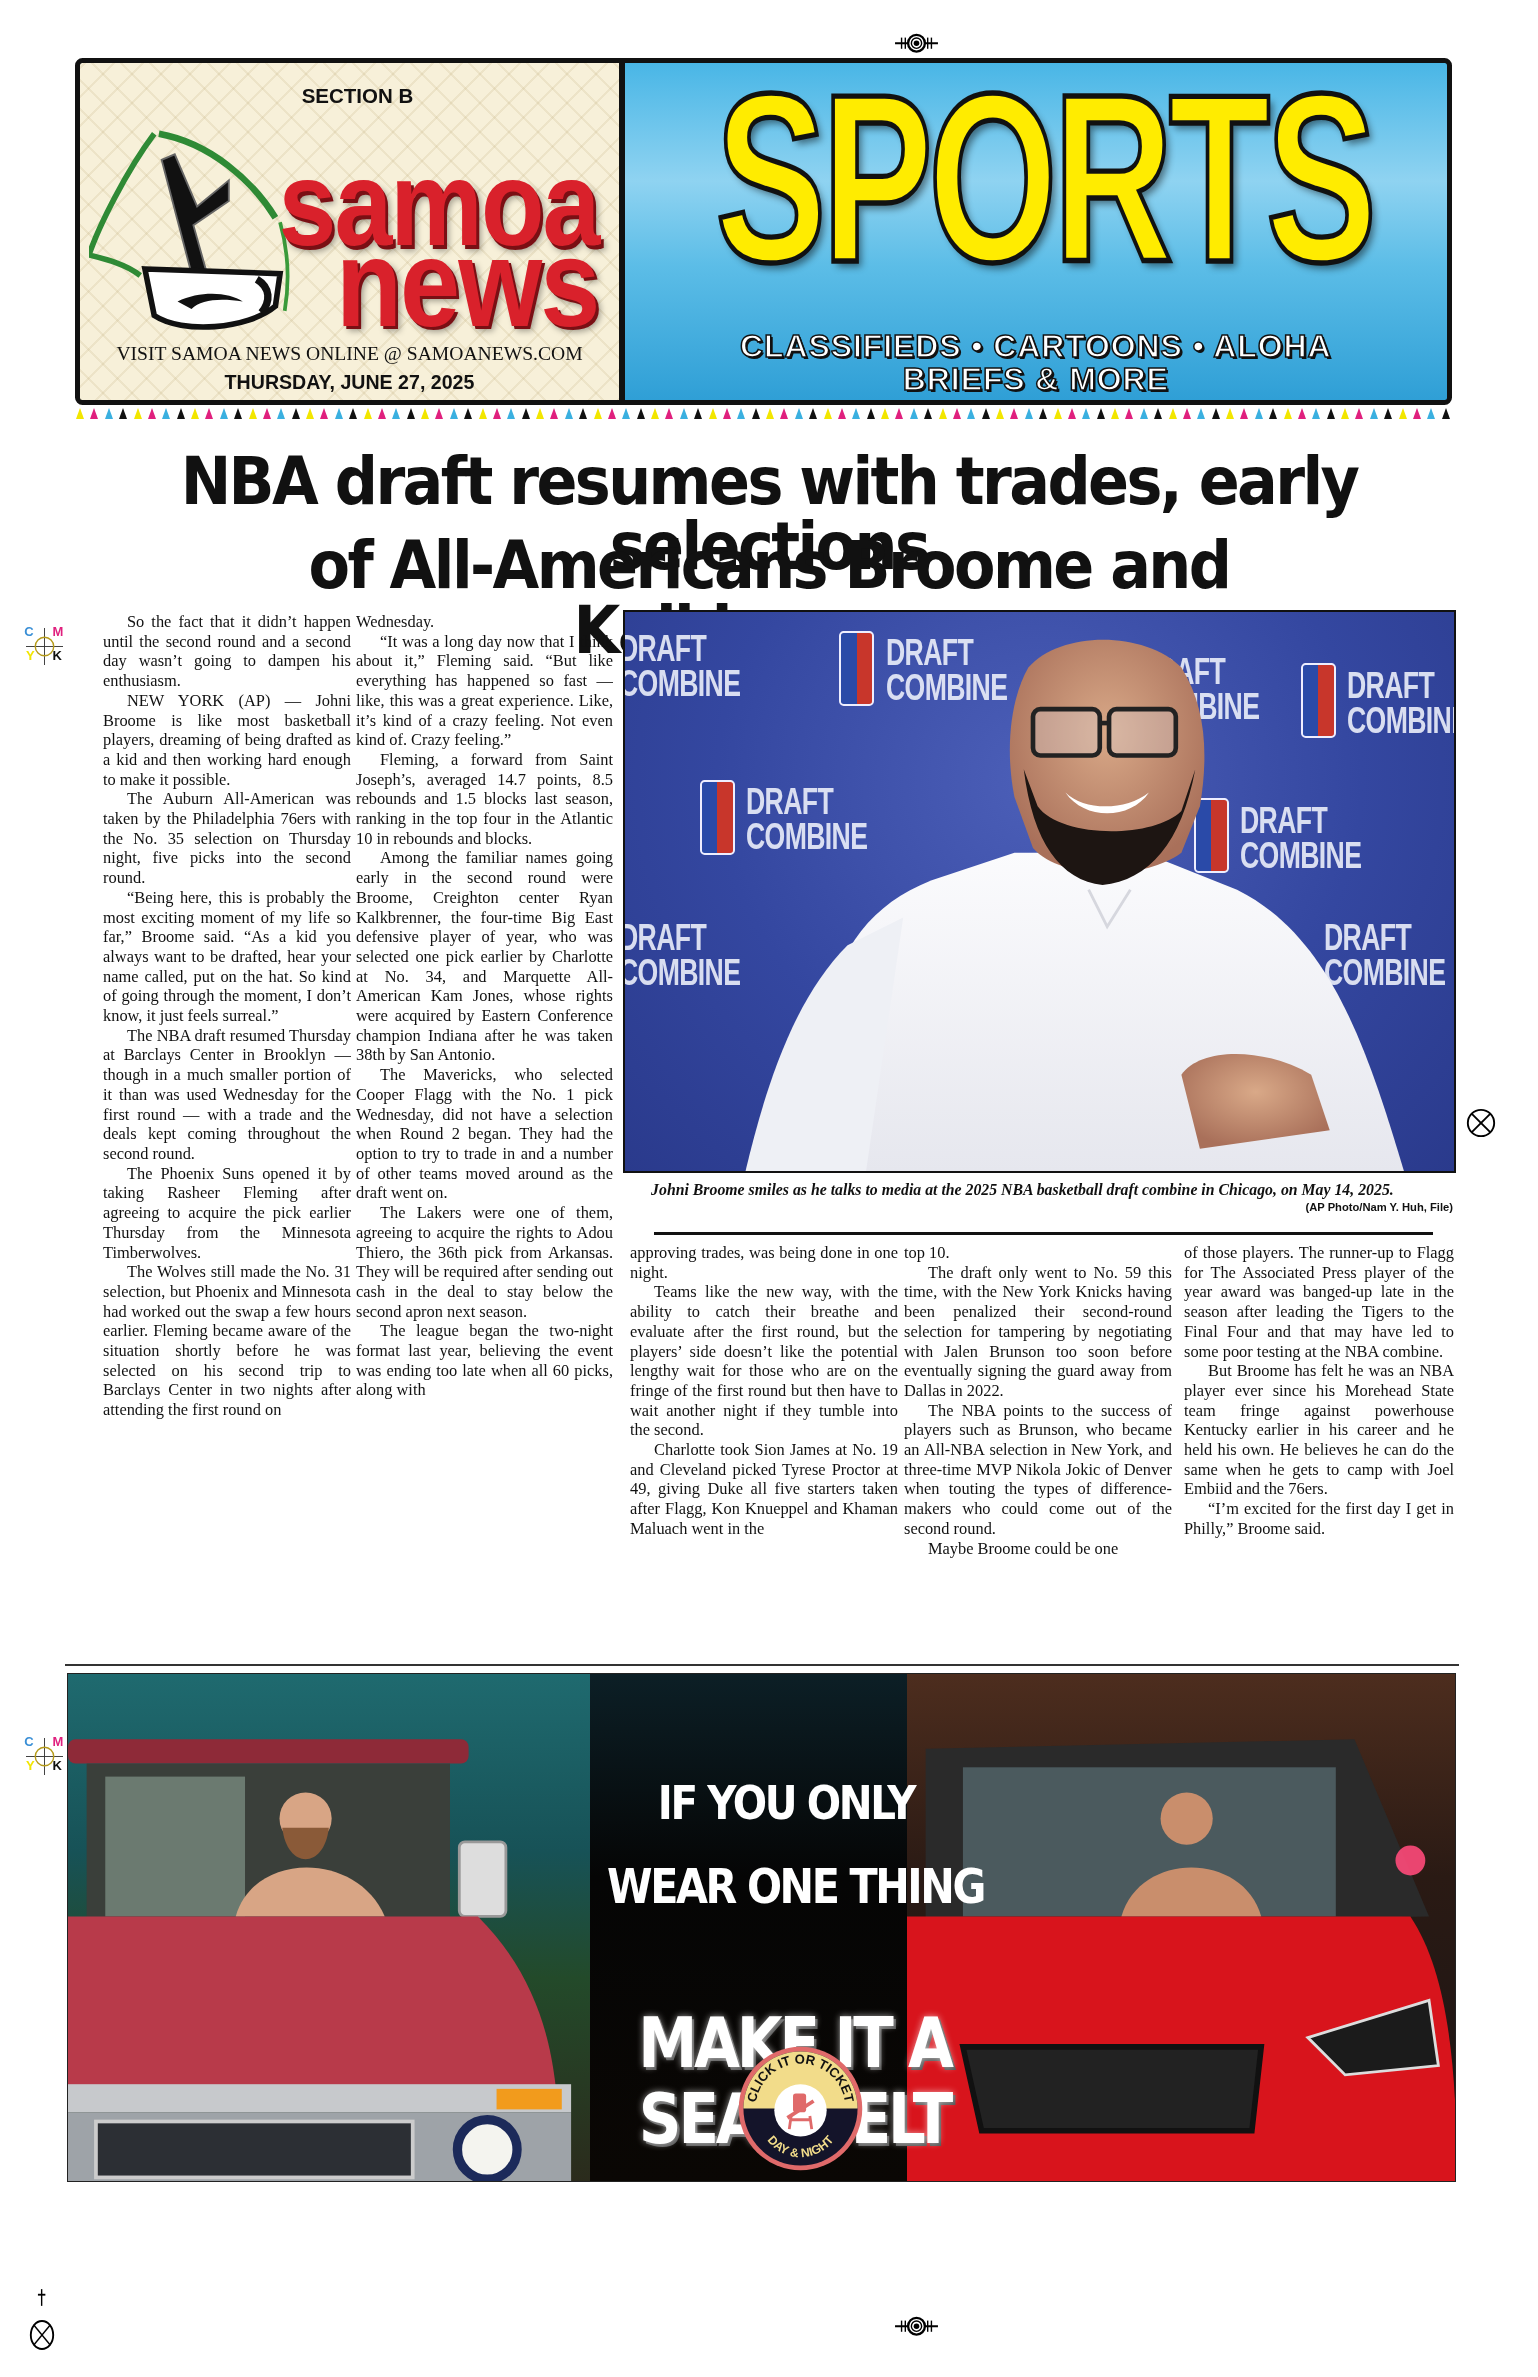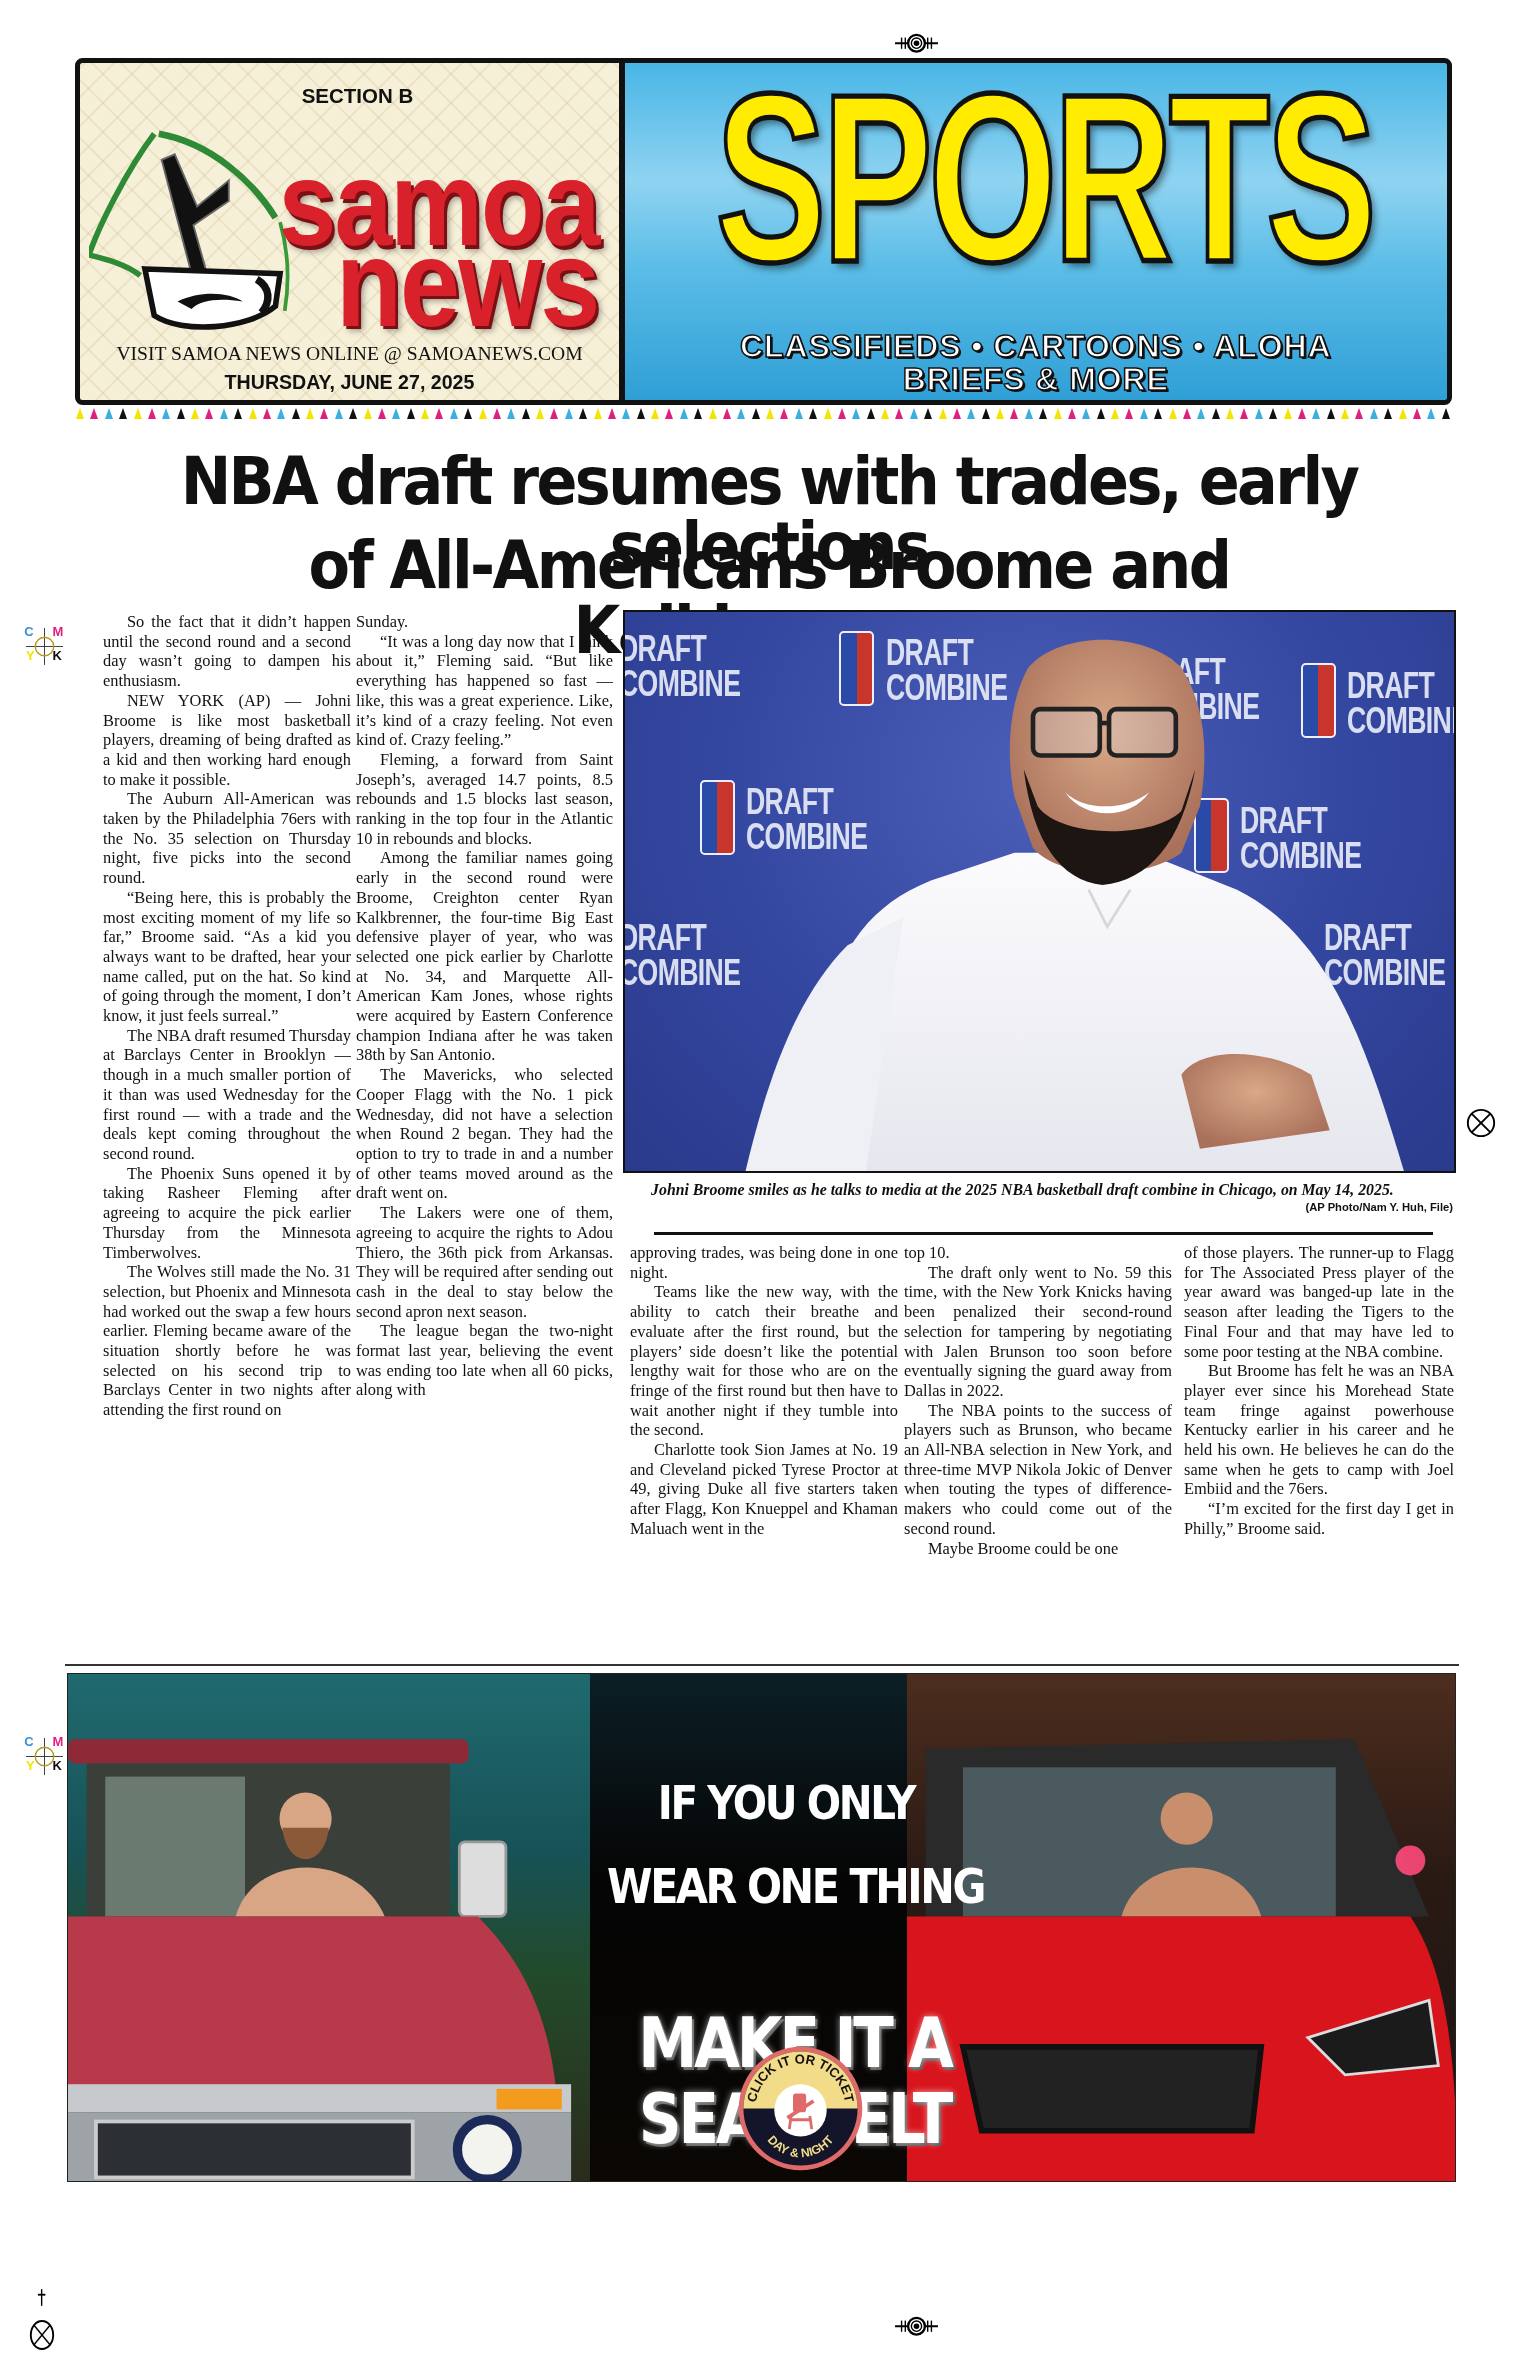--- a/index.html
+++ b/index.html
@@ -273,21 +273,21 @@
 <div class="col col1">
     <p>So the fact that it didn’t happen until the second round and a second day wasn’t going to dampen his enthusiasm.</p>
     <p>NEW YORK (AP) — Johni Broome is like most basketball players, dreaming of being drafted as a kid and then working hard enough to make it possible.</p>
     <p>The Auburn All-American was taken by the Philadelphia 76ers with the No. 35 selection on Thursday night, five picks into the second round.</p>
     <p>“Being here, this is probably the most exciting moment of my life so far,” Broome said. “As a kid you always want to be drafted, hear your name called, put on the hat. So kind of going through the moment, I don’t know, it just feels surreal.”</p>
     <p>The NBA draft resumed Thursday at Barclays Center in Brooklyn — though in a much smaller portion of it than was used Wednesday for the first round — with a trade and the deals kept coming throughout the second round.</p>
     <p>The Phoenix Suns opened it by taking Rasheer Fleming after agreeing to acquire the pick earlier Thursday from the Minnesota Timberwolves.</p>
     <p>The Wolves still made the No. 31 selection, but Phoenix and Minnesota had worked out the swap a few hours earlier. Fleming became aware of the situation shortly before he was selected on his second trip to Barclays Center in two nights after attending the first round on</p>
   </div>
 <div class="col col2">
-    <p class="cont">Sunday.</p>
+    <p class="cont">Wednesday.</p>
     <p>“It was a long day now that I think about it,” Fleming said. “But like everything has happened so fast — like, this was a great experience. Like, it’s kind of a crazy feeling. Not even kind of. Crazy feeling.”</p>
     <p>Fleming, a forward from Saint Joseph’s, averaged 14.7 points, 8.5 rebounds and 1.5 blocks last season, ranking in the top four in the Atlantic 10 in rebounds and blocks.</p>
     <p>Among the familiar names going early in the second round were Broome, Creighton center Ryan Kalkbrenner, the four-time Big East defensive player of year, who was selected one pick earlier by Charlotte at No. 34, and Marquette All-American Kam Jones, whose rights were acquired by Eastern Conference champion Indiana after he was taken 38th by San Antonio.</p>
     <p>The Mavericks, who selected Cooper Flagg with the No. 1 pick Wednesday, did not have a selection when Round 2 began. They had the option to try to trade in and a number of other teams moved around as the draft went on.</p>
     <p>The Lakers were one of them, agreeing to acquire the rights to Adou Thiero, the 36th pick from Arkansas. They will be required after sending out cash in the deal to stay below the second apron next season.</p>
     <p>The league began the two-night format last year, believing the event was ending too late when all 60 picks, along with</p>
   </div>
 <div class="col col3">
     <p class="cont">approving trades, was being done in one night.</p>
     <p>Teams like the new way, with the ability to catch their breathe and evaluate after the first round, but the players’ side doesn’t like the potential lengthy wait for those who are on the fringe of the first round but then have to wait another night if they tumble into the second.</p>

